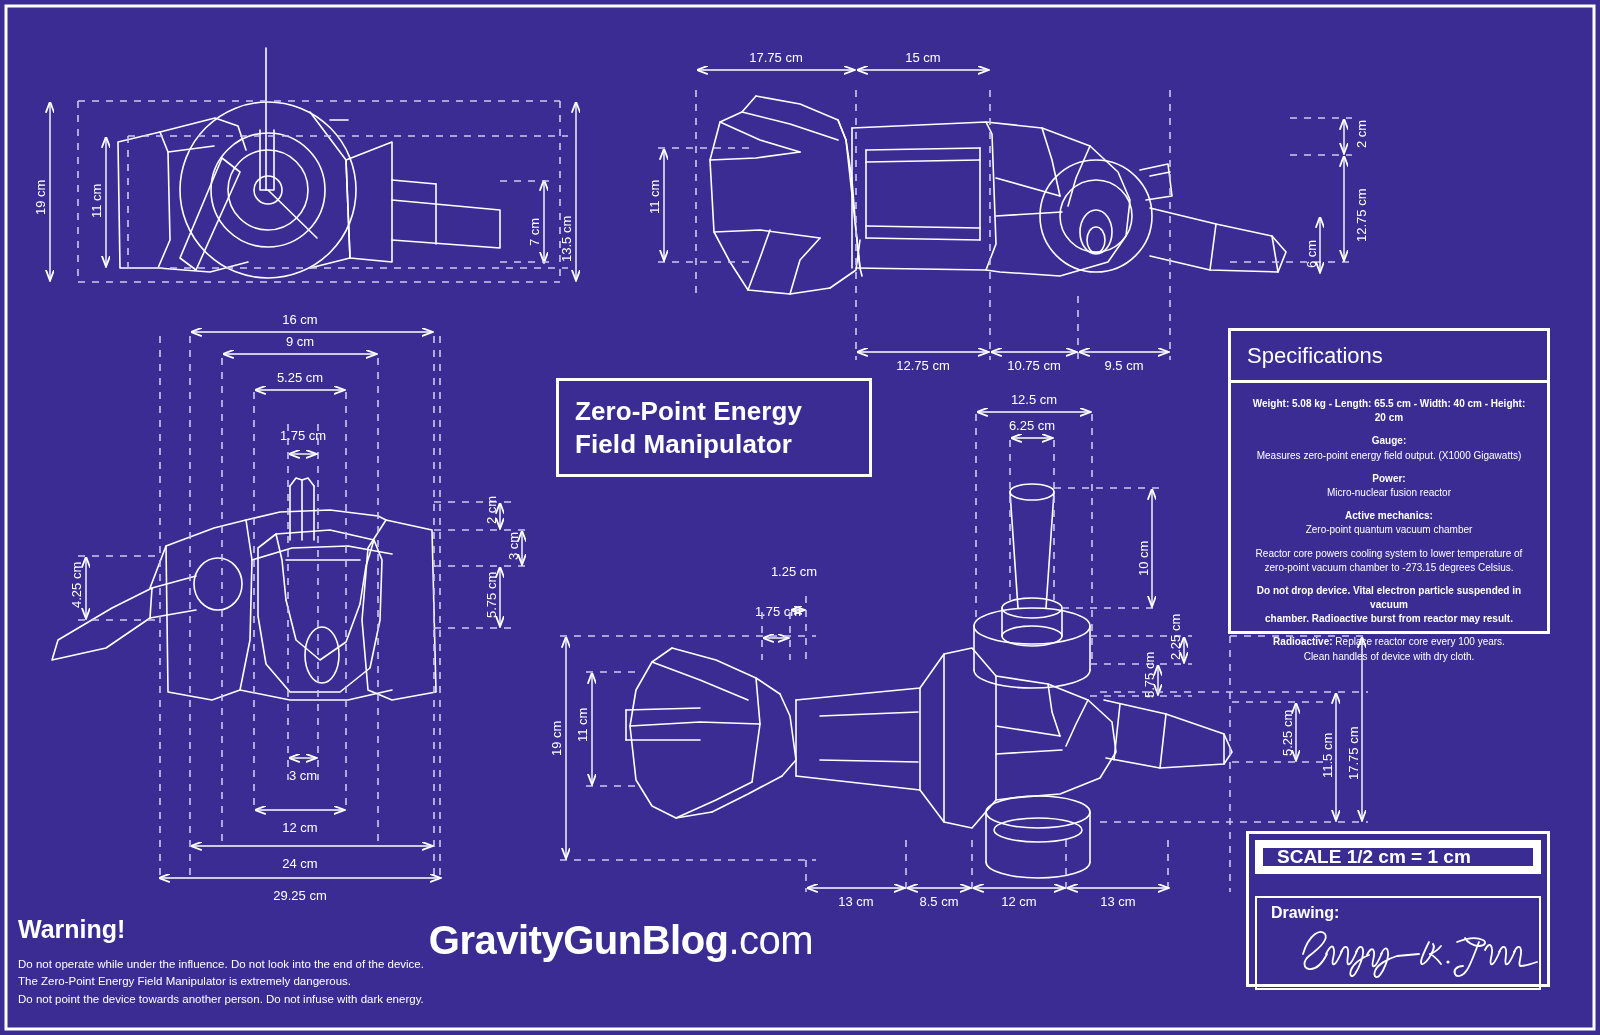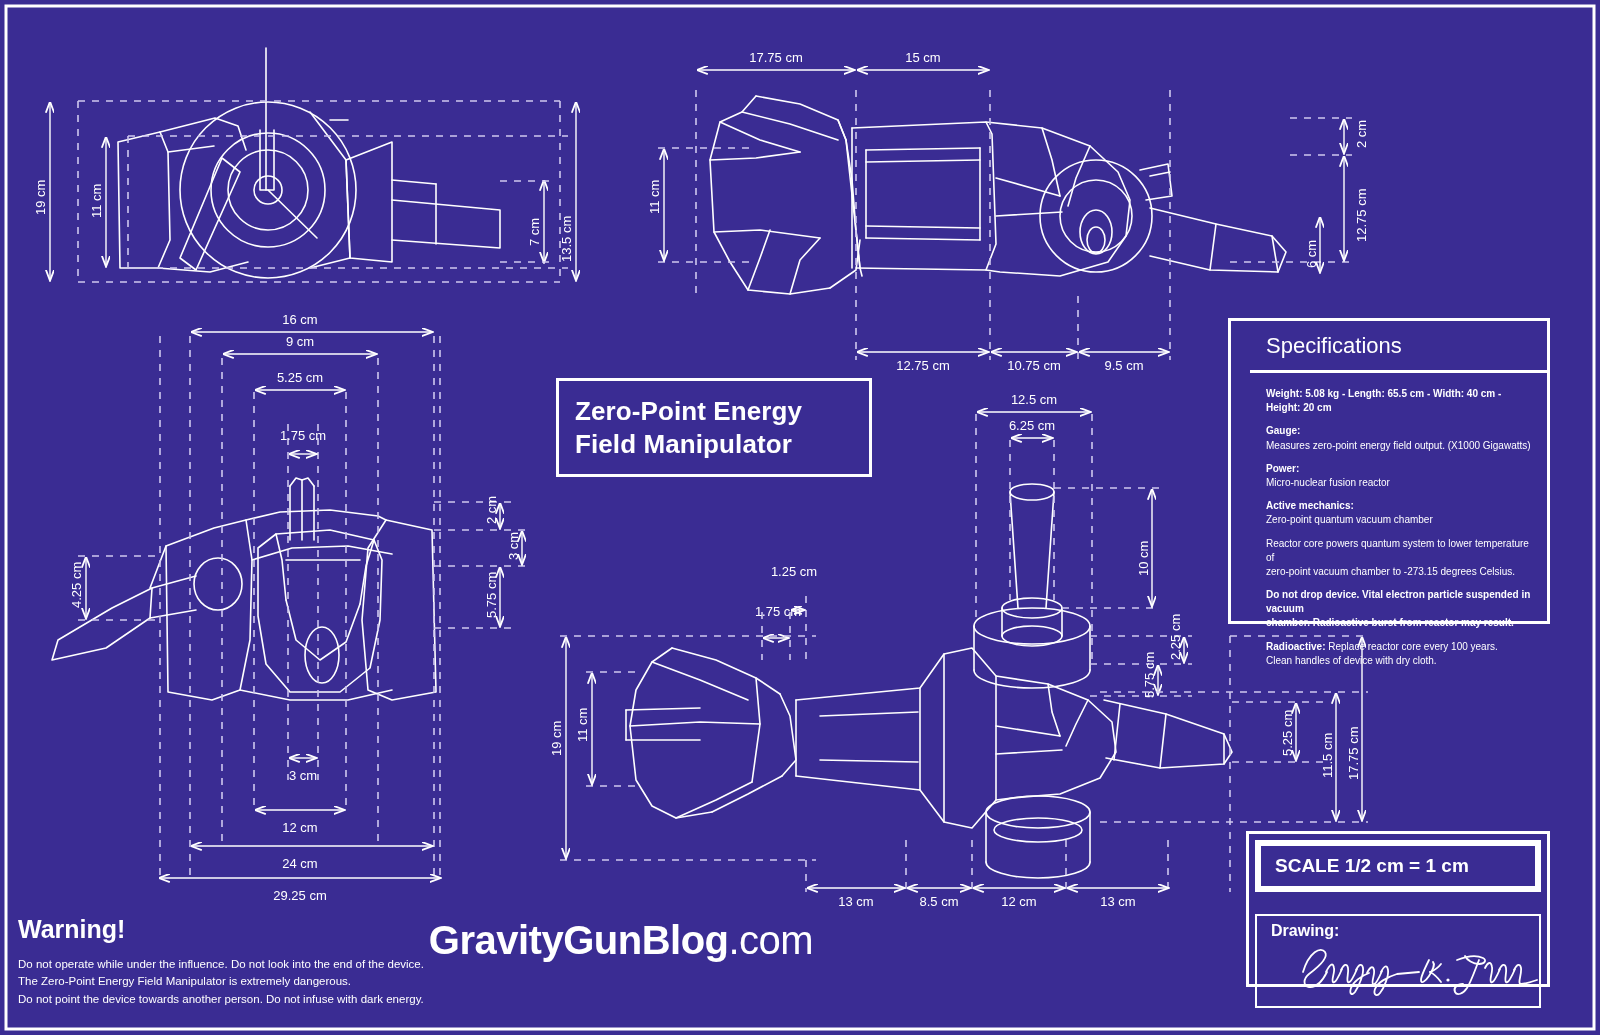--- a/index.html
+++ b/index.html
@@ -19,40 +19,40 @@
     border:3px solid #ffffff;background:#3a2c93;
     display:flex;flex-direction:column;justify-content:center;
     padding:0 16px;
   }
   #title-block .tline{
     font-size:26px;font-weight:bold;line-height:1.24;letter-spacing:0.1px;
   }
 
   
   #spec-panel{
-    left:1228px;top:318px;width:322px;height:306px;
-    border:3px solid #ffffff;background:#3a2c93;padding-left:19px;
+    left:1228px;top:328px;width:322px;height:306px;
+    border:3px solid #ffffff;background:#3a2c93;
   }
   #spec-header{
     height:52px;display:flex;align-items:center;padding-left:16px;
     border-bottom:3px solid #ffffff;box-sizing:border-box;
   }
   #spec-header .h{font-size:22px;font-weight:500;}
   #spec-body{padding:14px 16px 0 16px;font-size:10px;line-height:1.42;}
   #spec-body .b{font-weight:bold;}
-  #spec-body p{margin:0 0 9px 0;}
+  #spec-body p{margin:0 0 9px 0;text-align:center;}
 
   
   #scale-block{
     left:1246px;top:831px;width:304px;height:156px;
     border:3px solid #ffffff;background:#3a2c93;
     box-sizing:border-box;padding:6px;
   }
   #scale-row{
-    border:6px solid #ffffff;height:52px;display:flex;align-items:center;
+    border:8px solid #ffffff;height:34px;display:flex;align-items:center;
     padding-left:14px;box-sizing:border-box;
   }
   #scale-row .s{font-size:19px;font-weight:bold;}
   #drawing-row{
     margin-top:22px;border:2px solid #ffffff;height:94px;box-sizing:border-box;
     padding:6px 0 0 14px;position:relative;
   }
   #drawing-row .d{font-size:16px;font-weight:bold;}
   #signature{position:absolute;left:42px;top:26px;width:240px;height:56px;}
 
@@ -423,21 +423,21 @@
       </p>
       <p>
         <span class="b">Power:</span><br>
         <span>Micro-nuclear fusion reactor</span>
       </p>
       <p>
         <span class="b">Active mechanics:</span><br>
         <span>Zero-point quantum vacuum chamber</span>
       </p>
       <p>
-        <span>Reactor core powers quantum system to lower temperature of</span><br>
+        <span>Reactor core powers cooling system to lower temperature of</span><br>
         <span>zero-point vacuum chamber to -273.15 degrees Celsius.</span>
       </p>
       <p>
         <span class="b">Do not drop device. Vital electron particle suspended in vacuum</span><br>
         <span class="b">chamber. Radioactive burst from reactor may result.</span>
       </p>
       <p>
         <span class="b">Radioactive:</span>
         <span>Replace reactor core every 100 years.</span><br>
         <span>Clean handles of device with dry cloth.</span>

